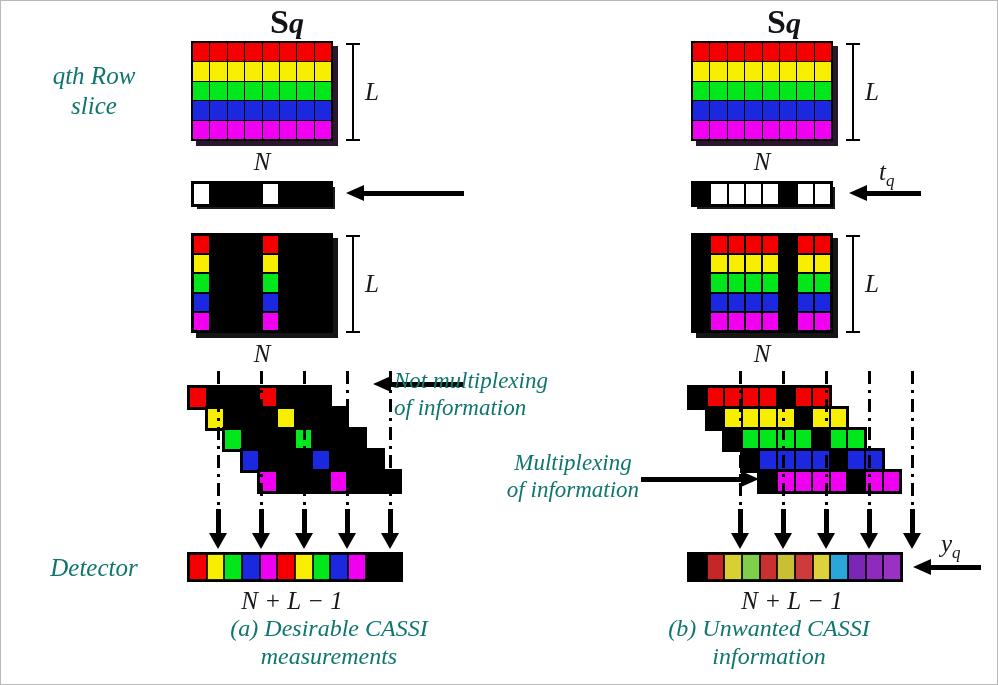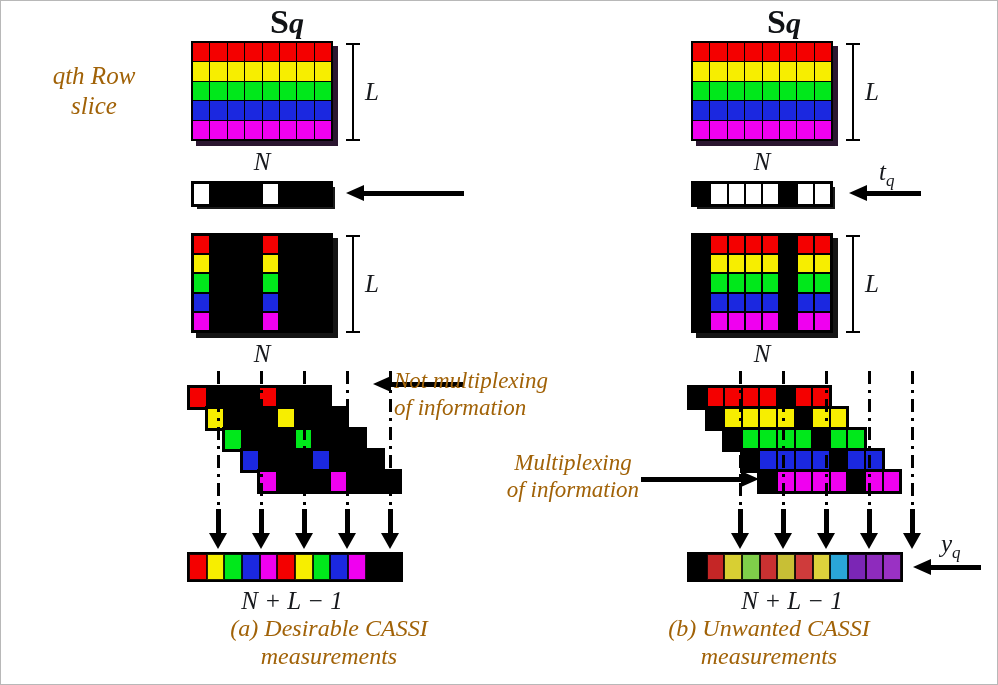--- a/index.html
+++ b/index.html
@@ -12,21 +12,21 @@
     position:relative;
     border:1px solid #b8b8b8;
     box-sizing:border-box;
   }
   #stage{position:absolute;inset:0;}
   .abs{position:absolute;}
 
   .lbl{
     font-style:italic;
     font-family:"Liberation Serif", serif;
-    color:#a16207;
+    color:#0f766e;
     text-align:center;
     line-height:1.18;
     white-space:pre-line;
   }
   .row-label{font-size:25px;}
   .annot{font-size:23px;}
   .caption{font-size:24px;}
   .title-sq{
     font-family:"Liberation Serif", serif;
     font-size:34px;
@@ -132,20 +132,21 @@
 
   <div class="abs title-sq" style="left:226px;top:2px;width:120px;text-align:center;">
     <span>S</span><i>q</i>
   </div>
   <div class="abs title-sq" style="left:723px;top:2px;width:120px;text-align:center;">
     <span>S</span><i>q</i>
   </div>
 
   <div class="abs lbl row-label" style="left:8px;top:60px;width:170px;">qth Row
 slice</div>
+  <div class="abs lbl row-label" style="left:8px;top:552px;width:170px;">Detector</div>
 
   <div class="cube" style="left:190px;top:40px;width:142px;height:100px;">
     <div class="shadow"></div>
     <div class="grid" id="gridLeft" style="width: 142px; height: 100px; grid-template-columns: repeat(8, 1fr); grid-template-rows: repeat(5, 1fr);">
         <div class="cell" style="background: rgb(244, 0, 0);"></div>
         <div class="cell" style="background: rgb(244, 0, 0);"></div>
         <div class="cell" style="background: rgb(244, 0, 0);"></div>
         <div class="cell" style="background: rgb(244, 0, 0);"></div>
         <div class="cell" style="background: rgb(244, 0, 0);"></div>
         <div class="cell" style="background: rgb(244, 0, 0);"></div>
@@ -619,15 +620,15 @@
     <span>y</span><sub style="font-size:17px;">q</sub>
   </div>
   <div class="hbrack" style="left:688px;top:592px;width:206px;">
       <span class="bar"></span>
     </div>
   <div class="abs dimlbl" style="left:688px;top:586px;width:206px;text-align:center;background:#fff;">
     <span>N + L − 1</span>
   </div>
 
   <div class="abs lbl caption" style="left:608px;top:613px;width:320px;text-align:center;">(b)  Unwanted CASSI
-measurements</div>
+information</div>
 
 </div>
 
 </body></html>

